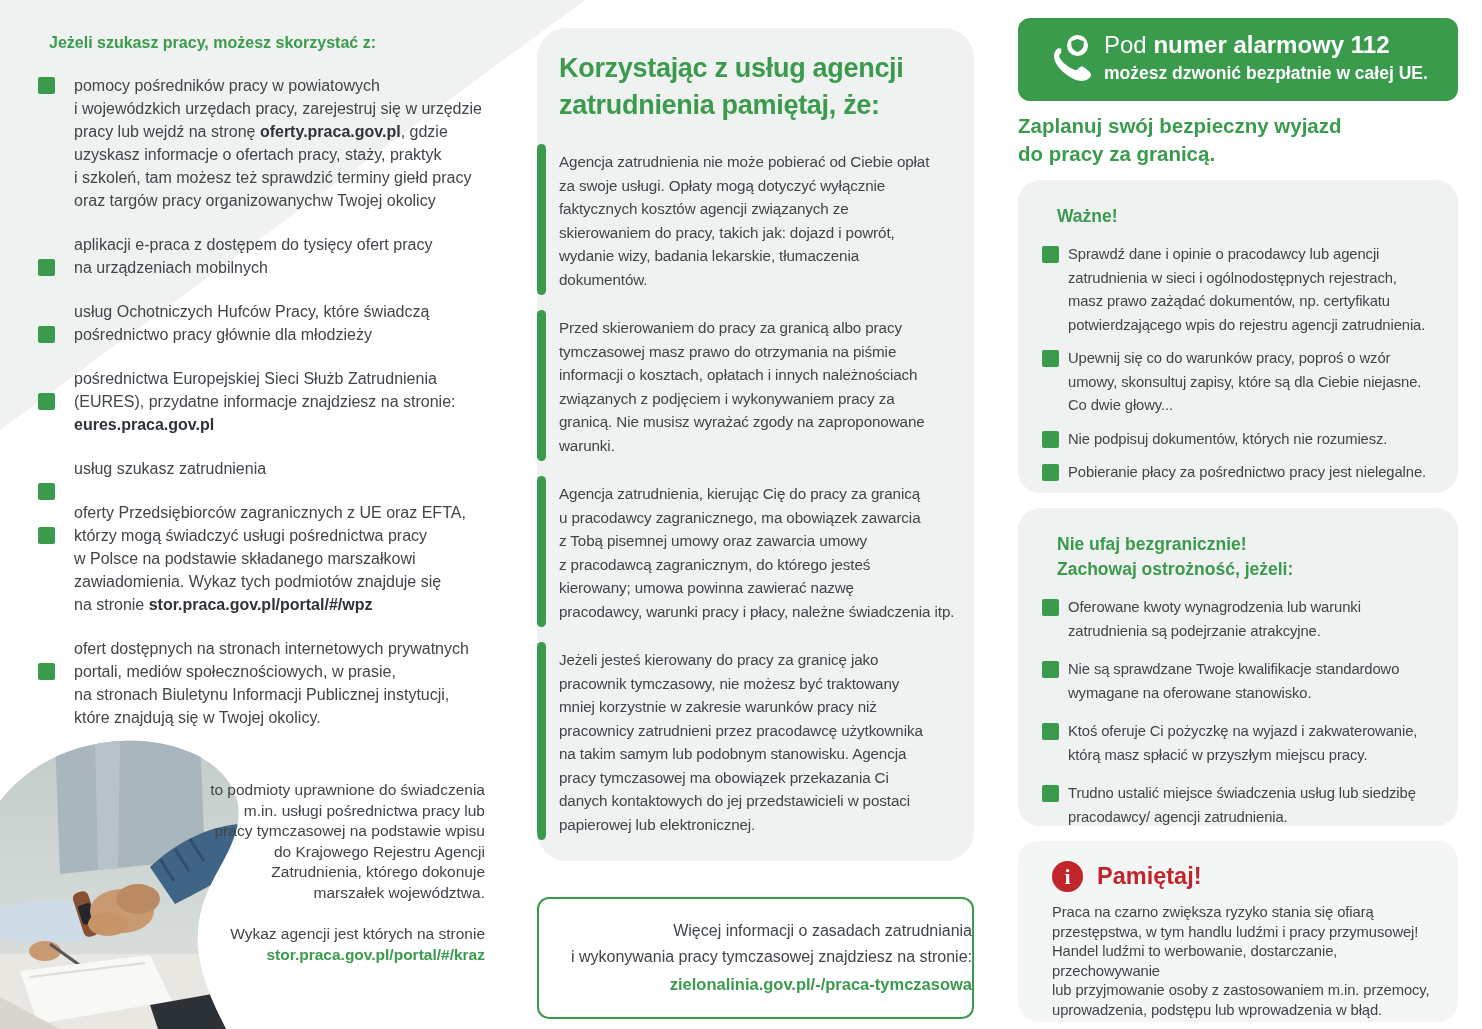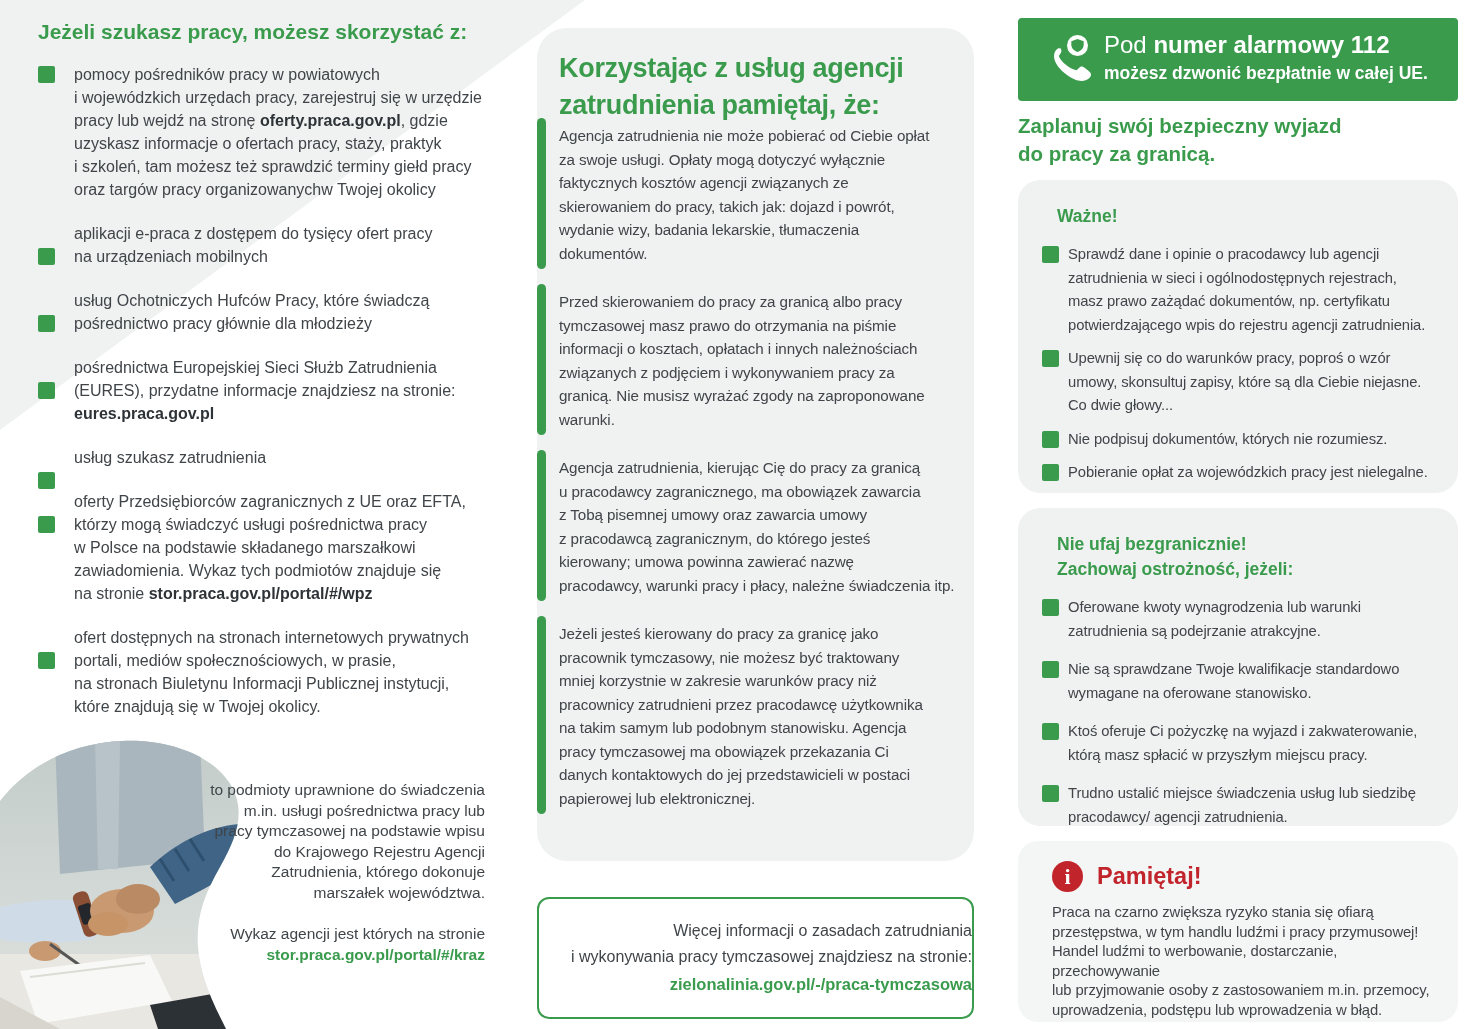--- a/index.html
+++ b/index.html
@@ -15,22 +15,22 @@
     width:1482px;height:1029px;position:relative;overflow:hidden;
     background:#fff;color:var(--text);
     font-family:"Liberation Sans",sans-serif;
   }
   
   .diagonal{position:absolute;left:0;top:0;width:585px;height:430px;
     background:#f0f2f1;clip-path:polygon(0 0,100% 0,0 100%)}
 
   
   .left-col{position:absolute;left:38px;top:20px;width:470px}
-  .left-heading{font-size:21px;line-height:24px;font-weight:700;color:var(--green);
-    white-space:nowrap;margin:0}
+  .left-heading{font-size:16px;line-height:24px;font-weight:700;color:var(--green);
+    white-space:nowrap;margin:11px}
   .jlist{list-style:none;margin:19px 0 0;padding:0}
   .jl-item{position:relative;padding-left:36px;margin-bottom:21px;
     font-size:16px;line-height:23px}
   .sq{position:absolute;left:0;width:17px;height:17px;border-radius:2px;
     background:var(--green)}
   .jl-item .sq{top:26px}
   .jl-item:first-child .sq{top:3px}
   .jl-text{white-space:pre-line}
   .jl-text b{color:#2e3338}
 
@@ -43,35 +43,35 @@
   .ag-body{font-size:15.5px;line-height:20.5px;white-space:pre-line}
   .ag-note{margin-top:20px;font-size:15.5px;line-height:21px}
   .ag-link{font-size:15.5px;line-height:22px;font-weight:700;color:var(--green)}
 
   
   .mid-box{position:absolute;left:537px;top:28px;width:437px;height:833px;
     background:var(--box-gray);border-radius:30px;overflow:hidden}
   .mid-inner{padding:22px 12px 0 22px}
   .mid-heading{font-size:27px;line-height:37px;font-weight:700;color:var(--green);
     white-space:pre-line;letter-spacing:-0.3px;margin:0}
-  .mid-pars{}
+  .mid-pars{margin-top:26px}
   .mpar{position:relative;font-size:15.2px;line-height:23.5px;letter-spacing:-0.1px;
     white-space:pre-line;margin:0 0 25px}
   .mpar::before{content:"";position:absolute;left:-22px;top:-6px;bottom:-4px;
     width:9px;border-radius:5px;background:var(--green)}
 
   .info-box{position:absolute;left:537px;top:897px;width:437px;height:122px;
     border:2px solid var(--green);border-radius:12px;background:#fff;
     text-align:right;padding-top:19px}
   .ib-line{font-size:16px;line-height:26px}
   .ib-link{font-size:16.5px;line-height:28px;font-weight:700;color:var(--green)}
 
   
   .banner{position:absolute;left:1018px;top:18px;width:440px;height:83px;
-    background:var(--green);border-radius:4px;color:#fff}
+    background:var(--green);border-radius:12px;color:#fff}
   .banner svg{position:absolute;left:22px;top:13px}
   .banner .txt{position:absolute;left:86px;top:12px}
   .b1{font-size:24px;line-height:30px;font-weight:400}
   .b1 b{font-weight:700}
   .b2{font-size:17.5px;line-height:23px;font-weight:700;margin-top:2px}
 
   .r-heading{position:absolute;left:1018px;top:112px;width:440px;text-align:left;
     font-size:20.5px;line-height:27.5px;font-weight:700;color:var(--green);
     white-space:pre-line}
 
@@ -260,21 +260,21 @@
   <h3 class="title">Ważne!</h3>
   <ul class="rlist">
       <li class="r-item"><span class="sq"></span><span class="r-text">Sprawdź dane i opinie o pracodawcy lub agencji
 zatrudnienia w sieci i ogólnodostępnych rejestrach,
 masz prawo zażądać dokumentów, np. certyfikatu
 potwierdzającego wpis do rejestru agencji zatrudnienia.</span></li>
       <li class="r-item"><span class="sq"></span><span class="r-text">Upewnij się co do warunków pracy, poproś o wzór
 umowy, skonsultuj zapisy, które są dla Ciebie niejasne.
 Co dwie głowy...</span></li>
       <li class="r-item"><span class="sq"></span><span class="r-text">Nie podpisuj dokumentów, których nie rozumiesz.</span></li>
-      <li class="r-item"><span class="sq"></span><span class="r-text">Pobieranie opłat za wojewódzkich pracy jest nielegalne.</span></li>
+      <li class="r-item"><span class="sq"></span><span class="r-text">Pobieranie płacy za pośrednictwo pracy jest nielegalne.</span></li>
     </ul>
 </div>
 
 <div class="rbox" id="box-caution">
   <h3 class="title">Nie ufaj bezgranicznie!
 Zachowaj ostrożność, jeżeli:</h3>
   <ul class="rlist">
       <li class="r-item"><span class="sq"></span><span class="r-text">Oferowane kwoty wynagrodzenia lub warunki
 zatrudnienia są podejrzanie atrakcyjne.</span></li>
       <li class="r-item"><span class="sq"></span><span class="r-text">Nie są sprawdzane Twoje kwalifikacje standardowo

